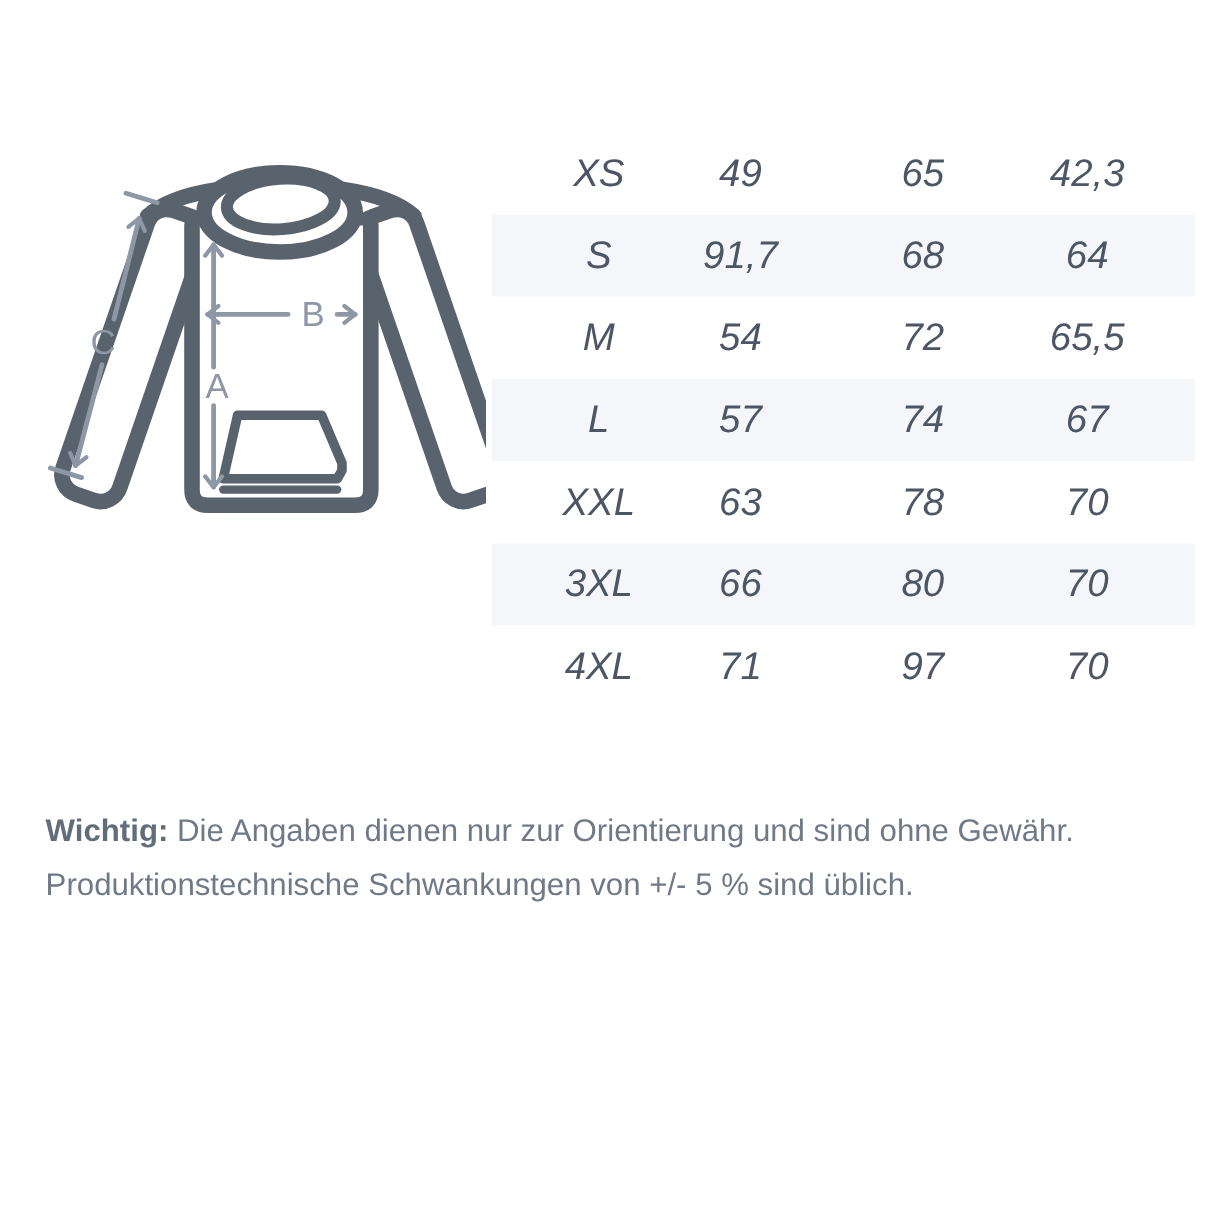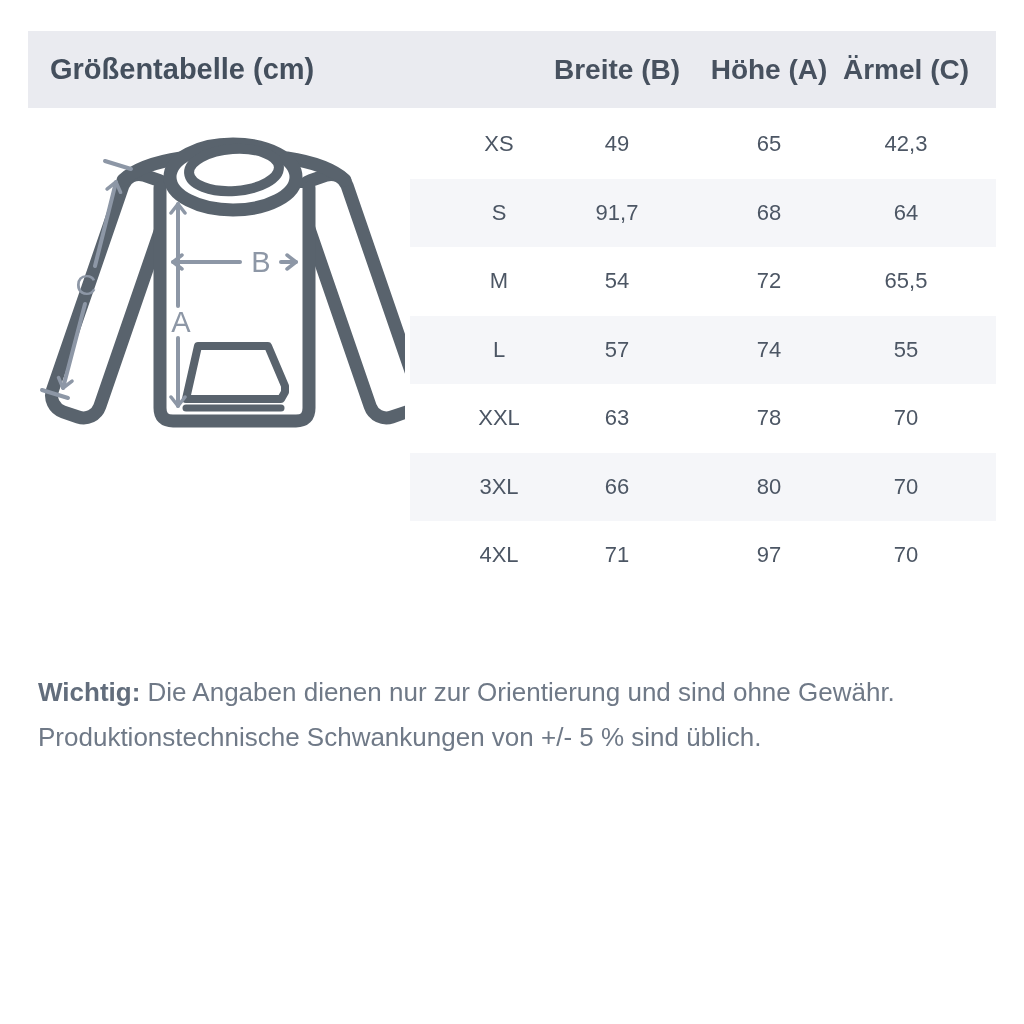--- a/index.html
+++ b/index.html
@@ -23,43 +23,36 @@
   }
   
   .rows{position:absolute;left:410px;top:110px;width:586px;}
   .row{
     height:68.5px;
     display:grid;grid-template-columns:178px 58px 246px 28px;
     align-items:center;
   }
   .row:nth-child(even){background:#f5f6f9;}
   .cell{
-    font-size:22px;color:#4c5664;text-align:center;white-space:nowrap;justify-self:center;
+    font-size:32px;color:#4c5664;text-align:center;white-space:nowrap;justify-self:center;font-style:italic;
   }
   
   .hoodie{position:absolute;left:35px;top:130px;}
   
   .note{
     position:absolute;left:38px;top:670px;width:940px;
     font-size:26px;line-height:45px;color:#6f7987;
   }
   .note-bold{font-weight:bold;color:#626d7c;}
 </style>
 </head>
 <body>
 
 <div class="canvas">
 
-  <div class="header">
-    <div class="title">Größentabelle (cm)</div>
-    <div></div>
-    <div class="col-h">Breite (B)</div>
-    <div class="col-h">Höhe (A)</div>
-    <div class="col-h">Ärmel (C)</div>
-  </div>
 
   <svg class="hoodie" width="370" height="315" viewBox="0 0 370 315" xmlns="http://www.w3.org/2000/svg">
     <defs>
       <marker id="ah" markerWidth="22" markerHeight="22" refX="11" refY="11" orient="auto" markerUnits="userSpaceOnUse">
         <path d="M2 4 L11 11 L2 18" fill="none" stroke="#8d97a6" stroke-width="3.5" stroke-linecap="round" stroke-linejoin="round"></path>
       </marker>
     </defs>
 
     <g stroke="#59636d" fill="none" stroke-width="13" stroke-linecap="round" stroke-linejoin="round">
       <rect x="92" y="48" width="50" height="250" rx="17" fill="#ffffff" transform="rotate(19 117 48)"></rect>
@@ -107,21 +100,21 @@
     <div class="row">
       <div class="cell">M</div>
       <div class="cell">54</div>
       <div class="cell">72</div>
       <div class="cell">65,5</div>
     </div>
     <div class="row">
       <div class="cell">L</div>
       <div class="cell">57</div>
       <div class="cell">74</div>
-      <div class="cell">55</div>
+      <div class="cell">67</div>
     </div>
     <div class="row">
       <div class="cell">XXL</div>
       <div class="cell">63</div>
       <div class="cell">78</div>
       <div class="cell">70</div>
     </div>
     <div class="row">
       <div class="cell">3XL</div>
       <div class="cell">66</div>

